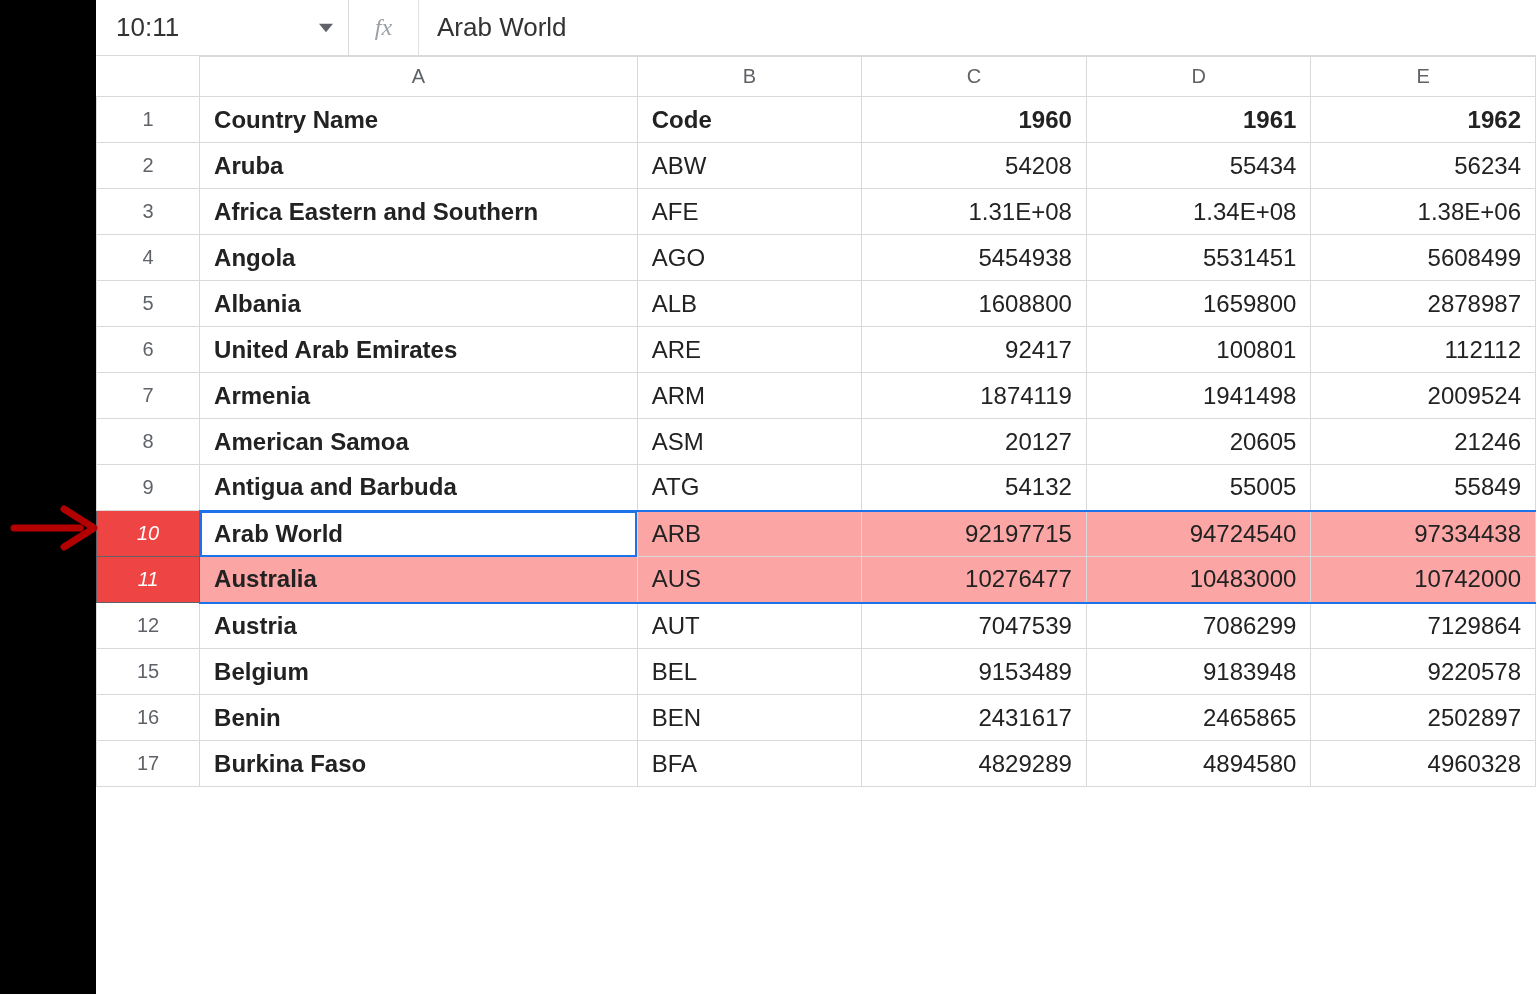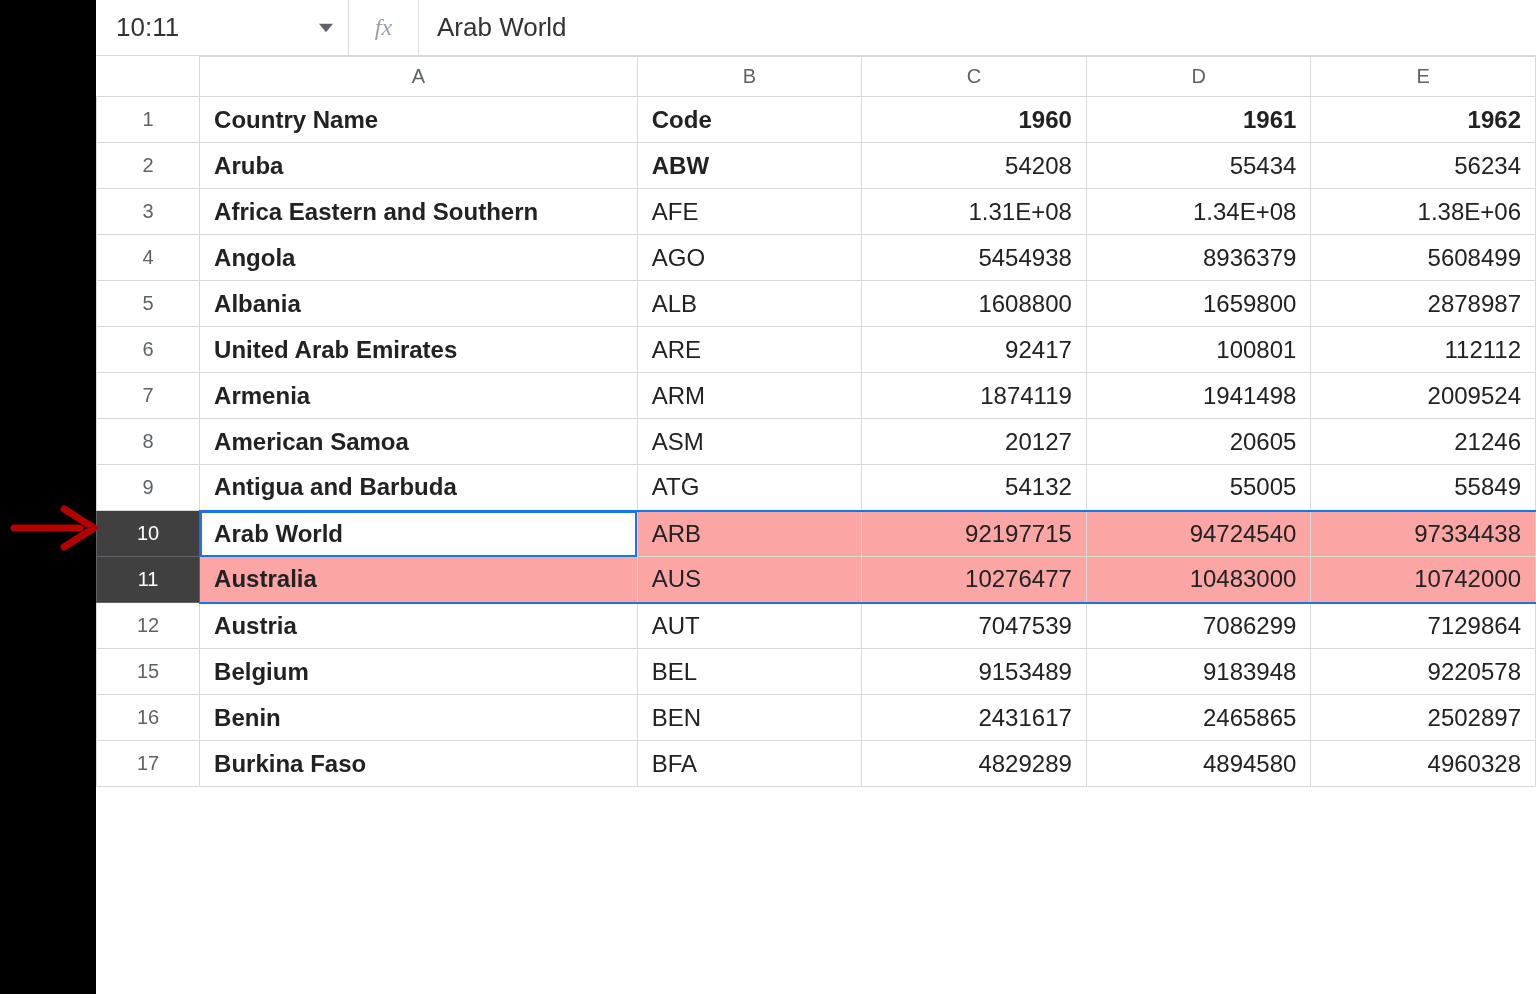--- a/index.html
+++ b/index.html
@@ -84,21 +84,21 @@
   }
   td.corner { width:90px; background:#fff; border-top:none; border-left:none;}
   th.colhdr { min-width:190px; }
   th.colhdr.colA { width:382px; min-width:382px; }
   th.colhdr.colB { width:196px; min-width:196px; }
   th.colhdr.colC,
   th.colhdr.colD,
   th.colhdr.colE { width:196px; min-width:196px; }
 
   th.rowhdr { width:90px; }
-  th.rowhdr.sel { background:#404040; color:#fff; border-color:#5f6368;}
+  th.rowhdr.sel { background:#ef4444; color:#fff; border-color:#5f6368;font-style:italic;}
 
   td.cell {
     border:1px solid #d9d9d9;
     padding:8px 14px;
     height:46px;
     font-size:24px;
     color:#222;
     white-space:nowrap;
     overflow:hidden;
     vertical-align:middle;
@@ -165,39 +165,39 @@
             <th class="rowhdr">1</th>
             <td class="cell text colA">Country Name</td>
             <td class="cell text">Code</td>
             <td class="cell num">1960</td>
             <td class="cell num">1961</td>
             <td class="cell num">1962</td>
           </tr>
           <tr class="">
             <th class="rowhdr">2</th>
             <td class="cell text colA">Aruba</td>
-            <td class="cell text" style="font-weight:bold">ABW</td>
+            <td class="cell text" style="font-weight:normal">ABW</td>
             <td class="cell num">54208</td>
             <td class="cell num">55434</td>
             <td class="cell num">56234</td>
           </tr>
           <tr class="">
             <th class="rowhdr">3</th>
             <td class="cell text colA">Africa Eastern and Southern</td>
             <td class="cell text" style="font-weight:normal">AFE</td>
             <td class="cell num">1.31E+08</td>
             <td class="cell num">1.34E+08</td>
             <td class="cell num">1.38E+06</td>
           </tr>
           <tr class="">
             <th class="rowhdr">4</th>
             <td class="cell text colA">Angola</td>
             <td class="cell text" style="font-weight:normal">AGO</td>
             <td class="cell num">5454938</td>
-            <td class="cell num">8936379</td>
+            <td class="cell num">5531451</td>
             <td class="cell num">5608499</td>
           </tr>
           <tr class="">
             <th class="rowhdr">5</th>
             <td class="cell text colA">Albania</td>
             <td class="cell text" style="font-weight:normal">ALB</td>
             <td class="cell num">1608800</td>
             <td class="cell num">1659800</td>
             <td class="cell num">2878987</td>
           </tr>

